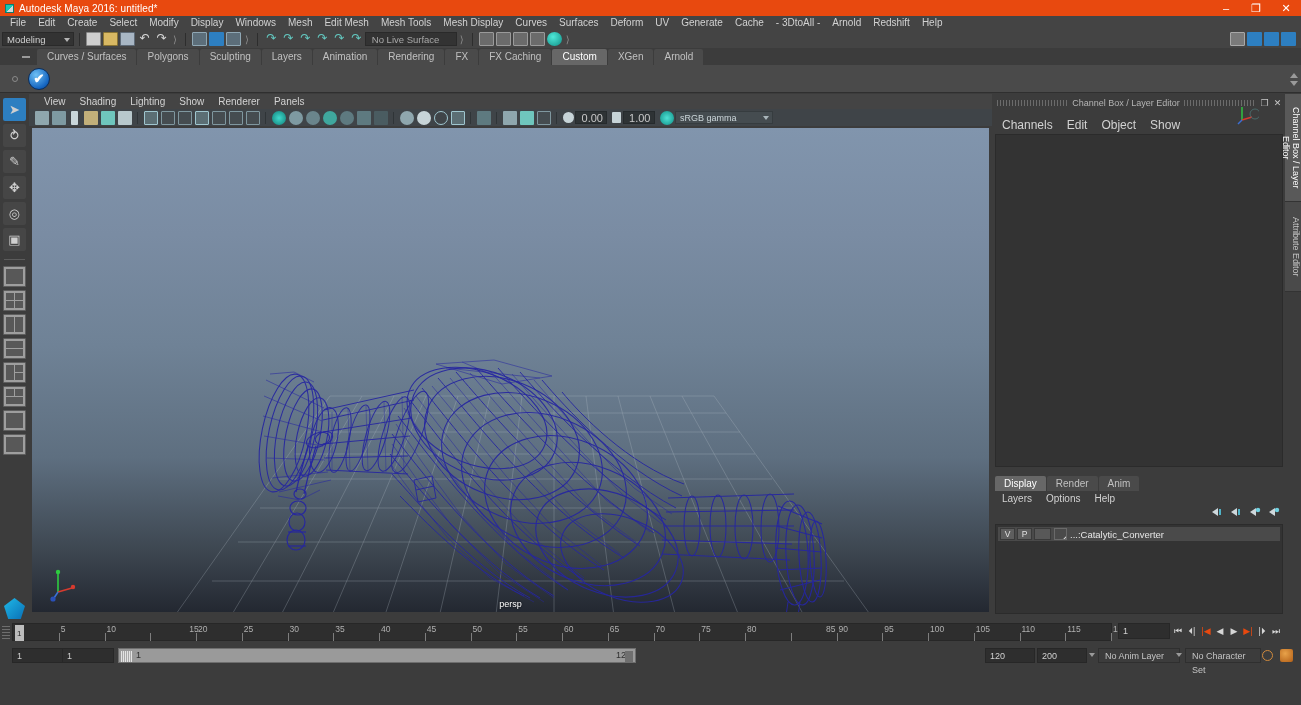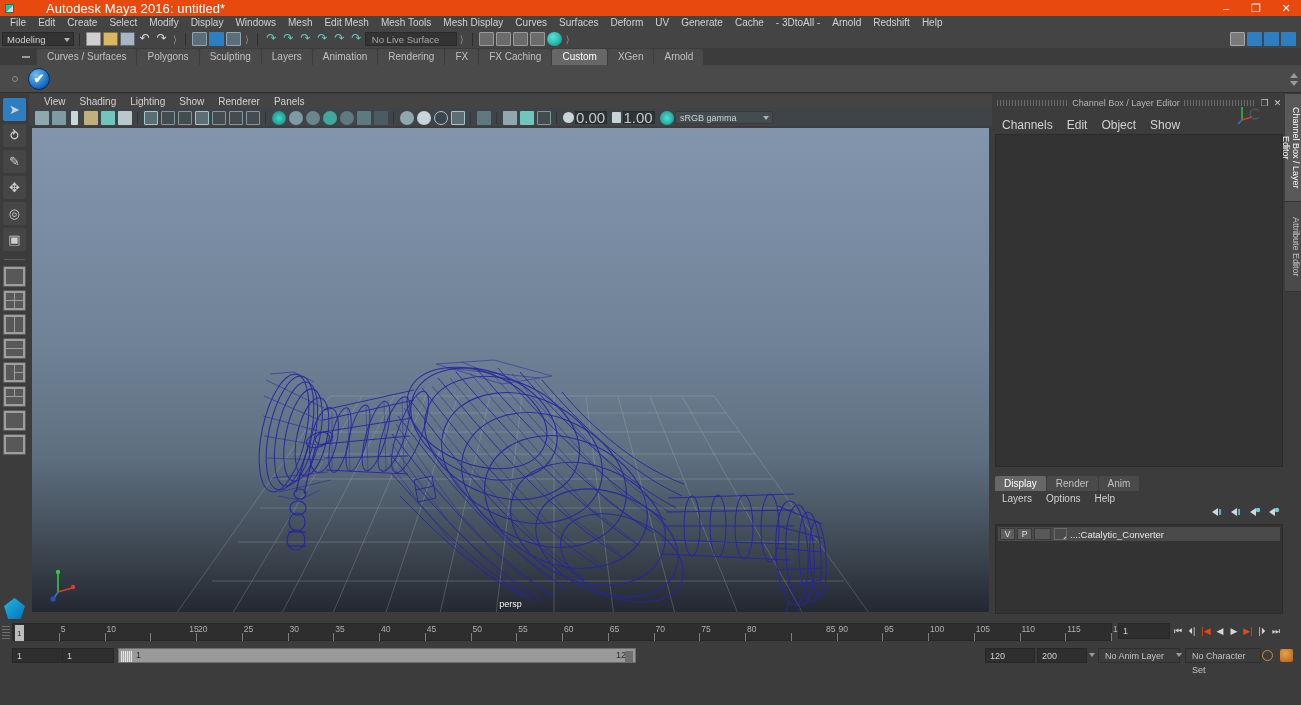--- a/index.html
+++ b/index.html
@@ -15,21 +15,21 @@
   
   .titlebar {
     position: absolute; left:0; top:0; width:1301px; height:16px;
     background:#e8490f; display:flex; align-items:center;
   }
   .title-icon {
     width:9px; height:9px; margin-left:5px; margin-right:5px;
     background:linear-gradient(135deg,#18c8b4 0 50%, #d8d8d8 50% 100%);
     border:1px solid #0d7a70;
   }
-  .title-text { font-size:13px; color:#ffffff; letter-spacing:.1px;margin-left:27px; }
+  .title-text { font-size:10px; color:#ffffff; letter-spacing:.1px; }
   .win-btns { margin-left:auto; display:flex; height:16px; }
   .win-btn { width:30px; height:16px; display:flex; align-items:center; justify-content:center;
              color:#fff; font-size:11px; line-height:1; }
 
   
   .menubar {
     position:absolute; left:0; top:16px; width:1301px; height:14px;
     background:#444444; display:flex; align-items:center; padding-left:4px;
   }
   .menu-item { font-size:10px; color:#d2d2d2; padding:0 6px; line-height:14px; white-space:nowrap; }
@@ -129,21 +129,21 @@
   .vp-toolbar {
     position:absolute; left:0; top:15px; width:963px; height:17px;
     background:#3f4448; display:flex; align-items:center; padding-left:4px;
   }
   .vic { width:14px; height:14px; margin:0 1.5px; display:inline-block; position:relative; border-radius:1px; }
   .vic.box { border:1px solid #7f979f; background:#454c50; }
   .vic.act { background:#5b6e74; border:1px solid #9fc6cf; }
   .vsep { width:1px;height:12px;background:#2f3437;margin:0 4px; }
   .num-fld {
     width:32px;height:13px;background:#2e3335;border:1px solid #262b2d;
-    font-size:15px;color:#c8c8c8;text-align:right;padding-right:3px;line-height:12px;
+    font-size:11px;color:#c8c8c8;text-align:right;padding-right:3px;line-height:12px;
   }
   .gamma-sel {
     width:98px;height:13px;background:#454c50;border:1px solid #363c3f;
     font-size:9px;color:#ccd6da;padding-left:4px;line-height:12px;position:relative;
   }
   .gamma-sel .arrow{position:absolute;right:3px;top:4px;width:0;height:0;
     border-left:3px solid transparent;border-right:3px solid transparent;border-top:4px solid #a9b5ba;}
 
   .viewport {
     position:absolute; left:3px; top:34px; width:957px; height:484px;

